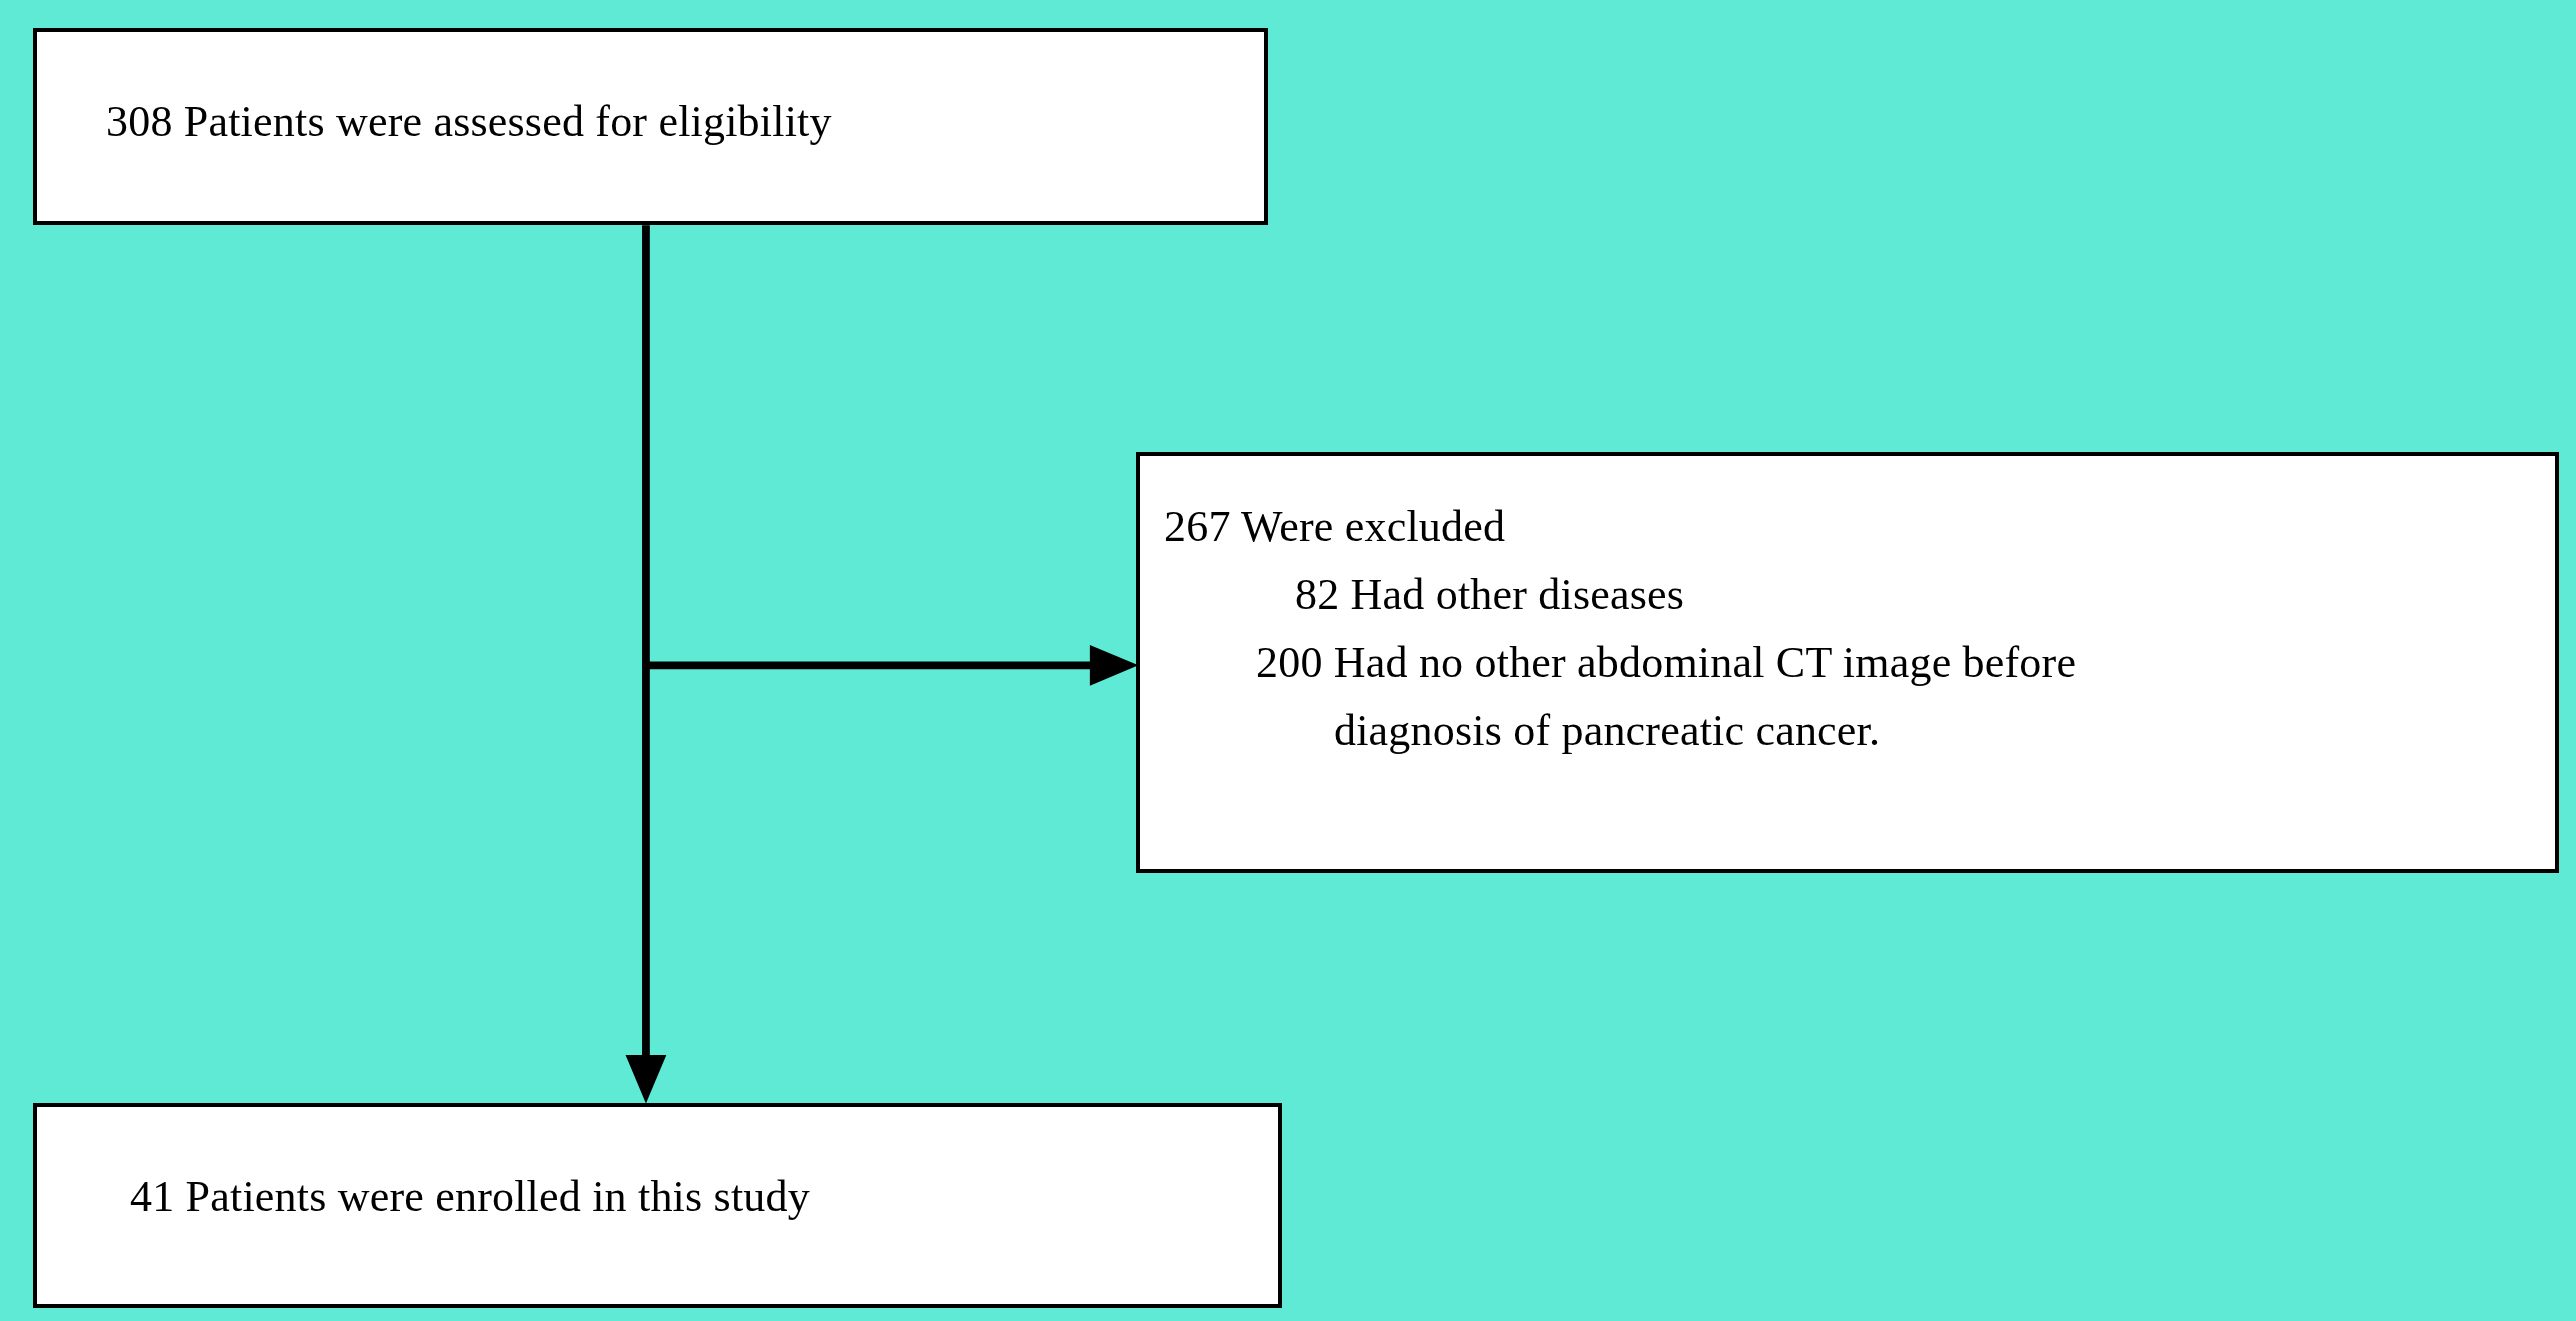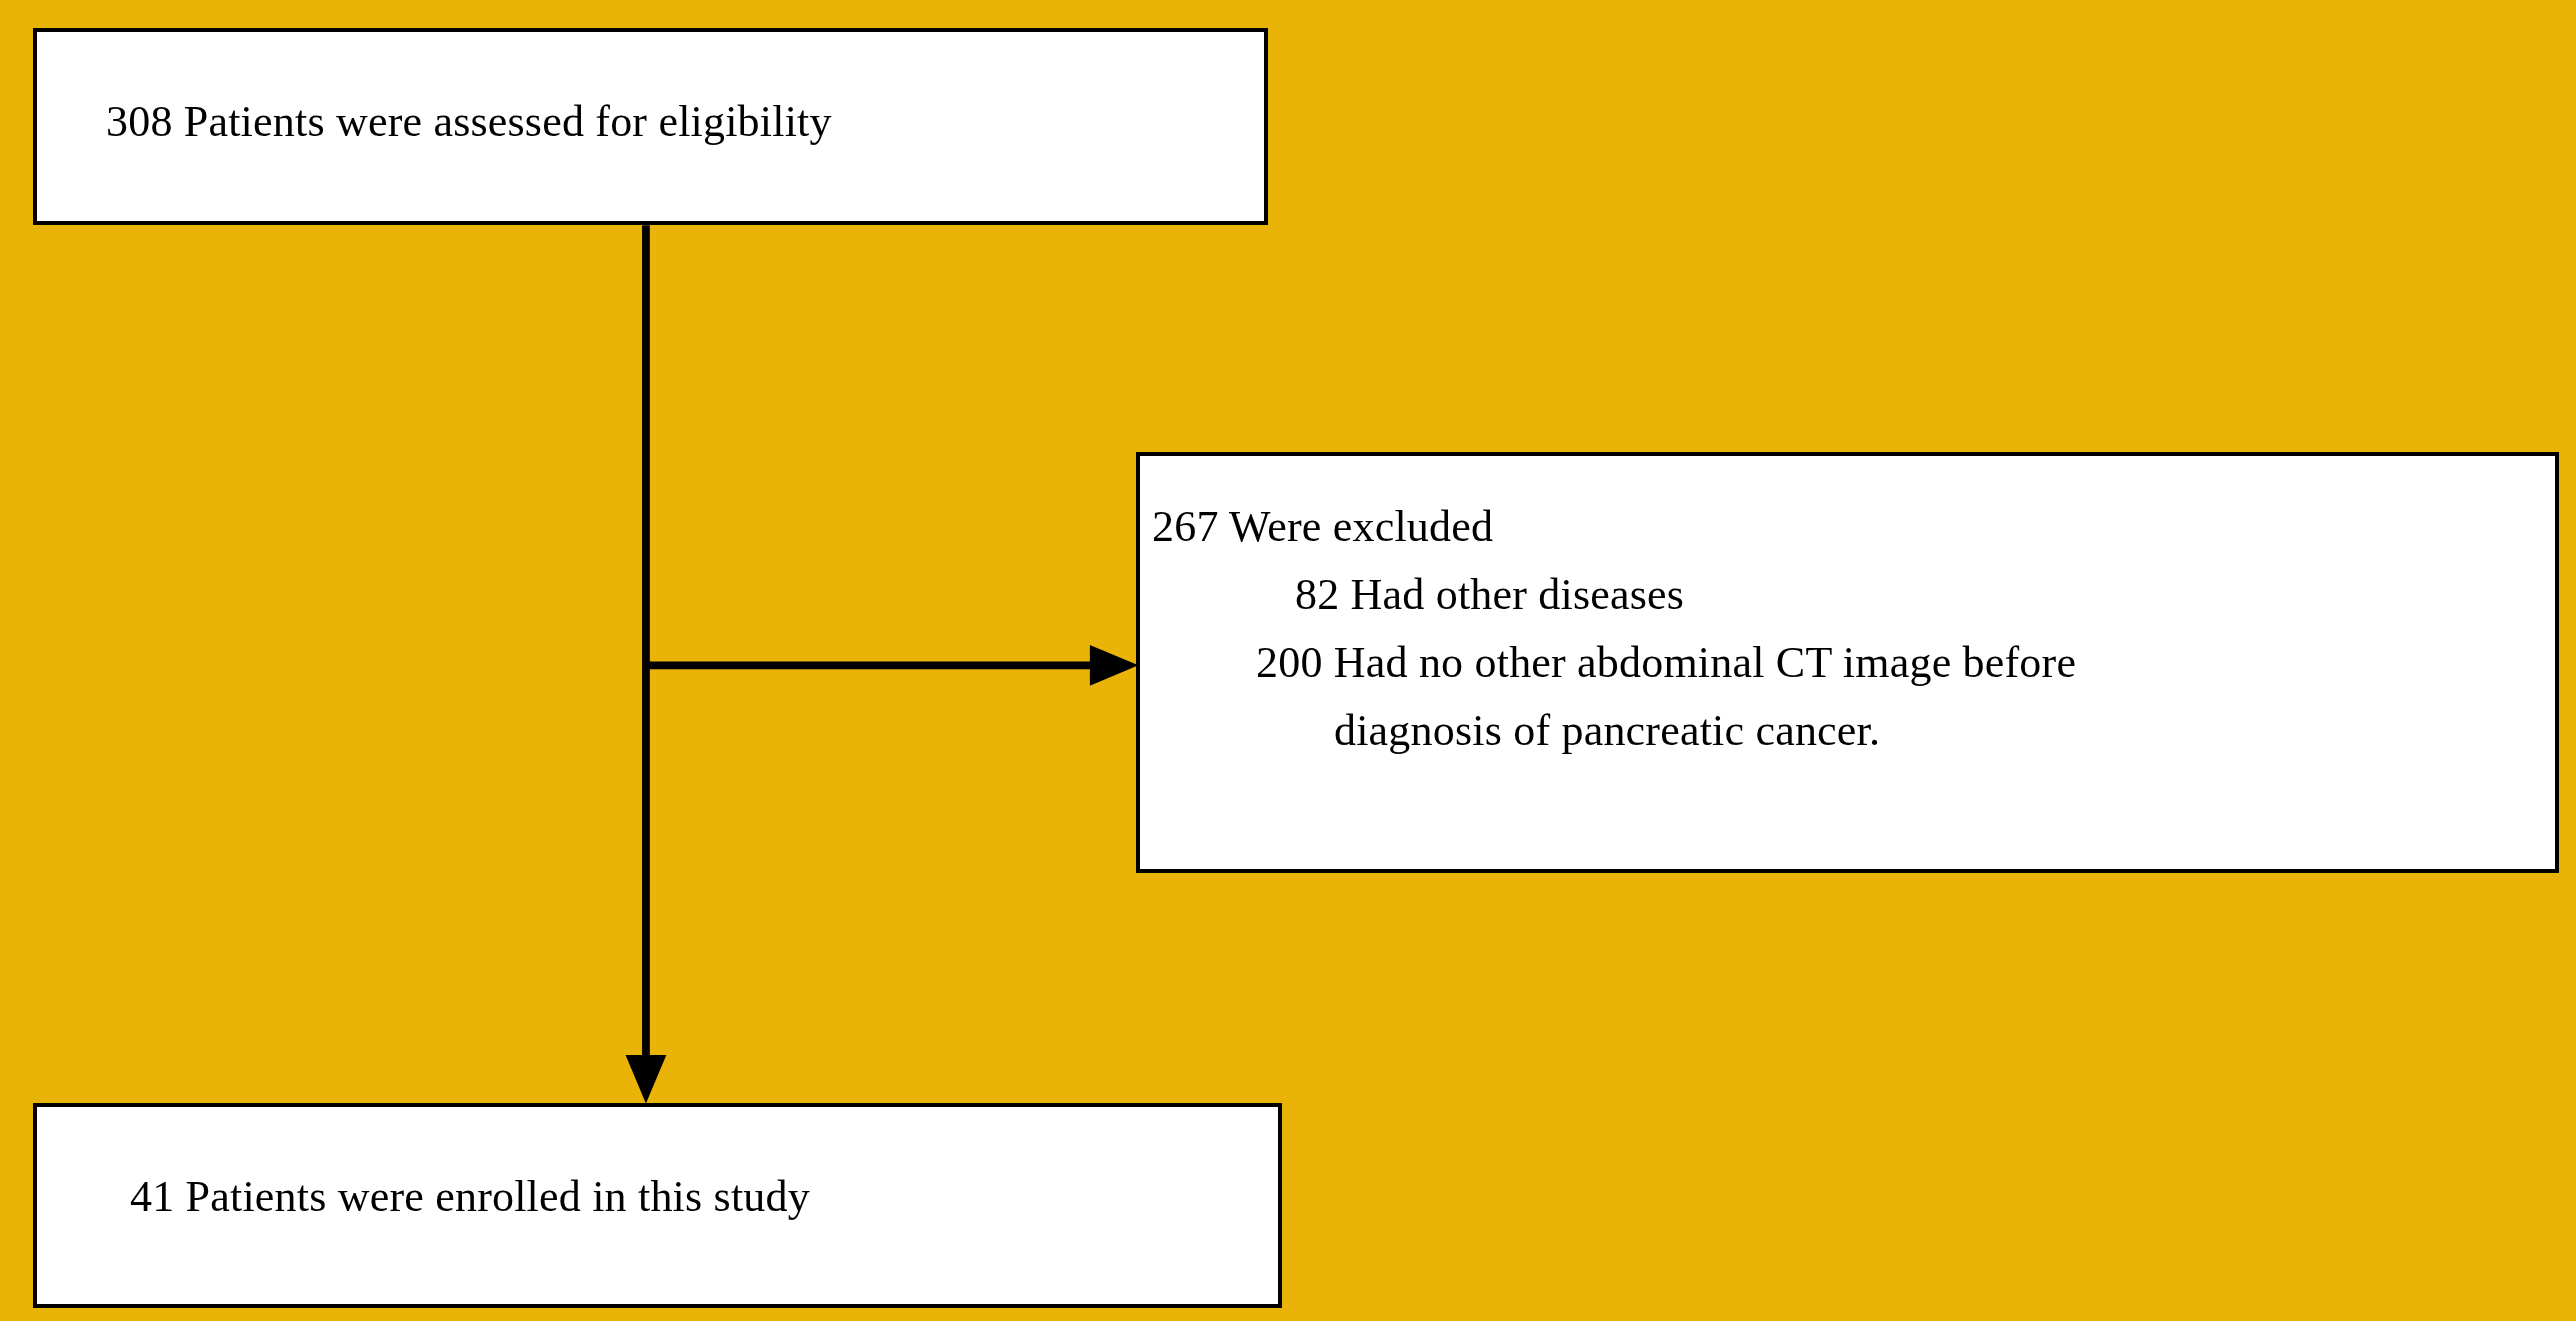--- a/index.html
+++ b/index.html
@@ -5,21 +5,21 @@
 <style>
   html, body {
     margin: 0;
     padding: 0;
     background: #ffffff;
   }
   #canvas {
     position: relative;
     width: 2576px;
     height: 1322px;
-    background: #eab308;
+    background: #5eead4;
     font-family: "Liberation Serif", "DejaVu Serif", serif;
     color: #000000;
     overflow: hidden;
   }
   .flow-box {
     position: absolute;
     box-sizing: border-box;
     border: 4.9px solid #000000;
     background: #ffffff;
   }
@@ -62,21 +62,21 @@
     <line x1="665" y1="685" x2="1148" y2="685" stroke="#000000" stroke-width="8"></line>
 
     <polygon points="1172,685 1122,664 1122,706" fill="#000000"></polygon>
   </svg>
 
   <div class="flow-box" style="left:33px; top:28px; width:1235px; height:197px;">
     <span class="box-text" style="left:69px; top:68px;">308 Patients were assessed for eligibility</span>
   </div>
 
   <div class="flow-box" style="left:1136px; top:452px; width:1423px; height:421px;">
-    <span class="excl-text" style="left:12px; top:37px;text-align:center;">267 Were excluded</span>
+    <span class="excl-text" style="left:24px; top:37px;text-align:center;">267 Were excluded</span>
     <span class="excl-text" style="left:155px; top:105px;">82 Had other diseases</span>
     <span class="excl-text" style="left:116px; top:173px;">200 Had no other abdominal CT image before</span>
     <span class="excl-text" style="left:194px; top:241px;">diagnosis of pancreatic cancer.</span>
   </div>
 
   <div class="flow-box" style="left:33px; top:1103px; width:1249px; height:205px;">
     <span class="box-text" style="left:93px; top:68px;">41 Patients were enrolled in this study</span>
   </div>
 
 </div>

